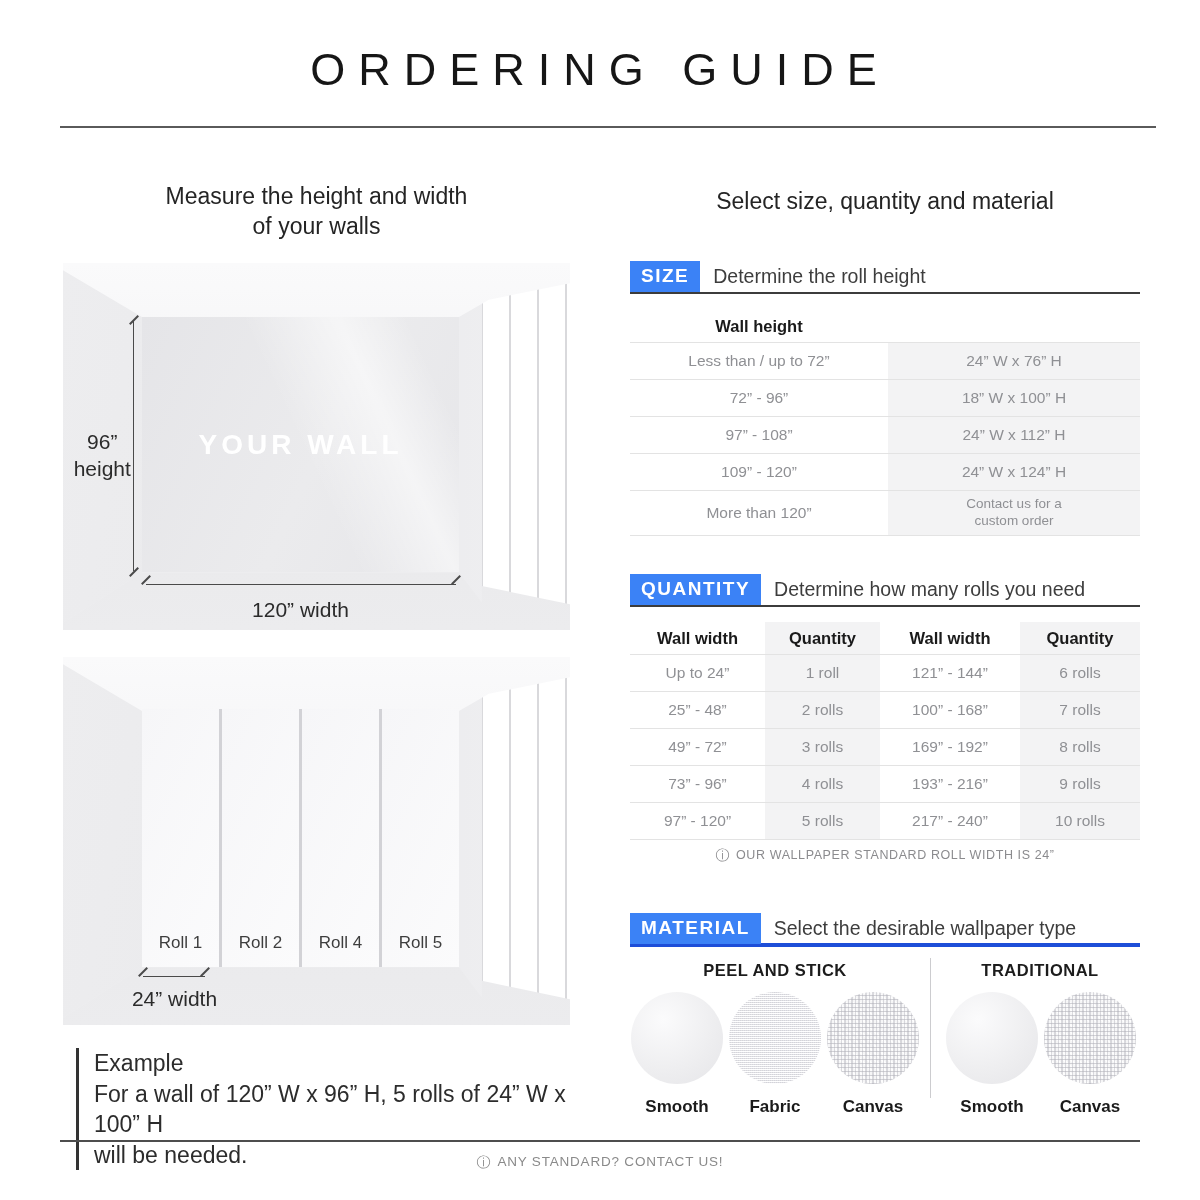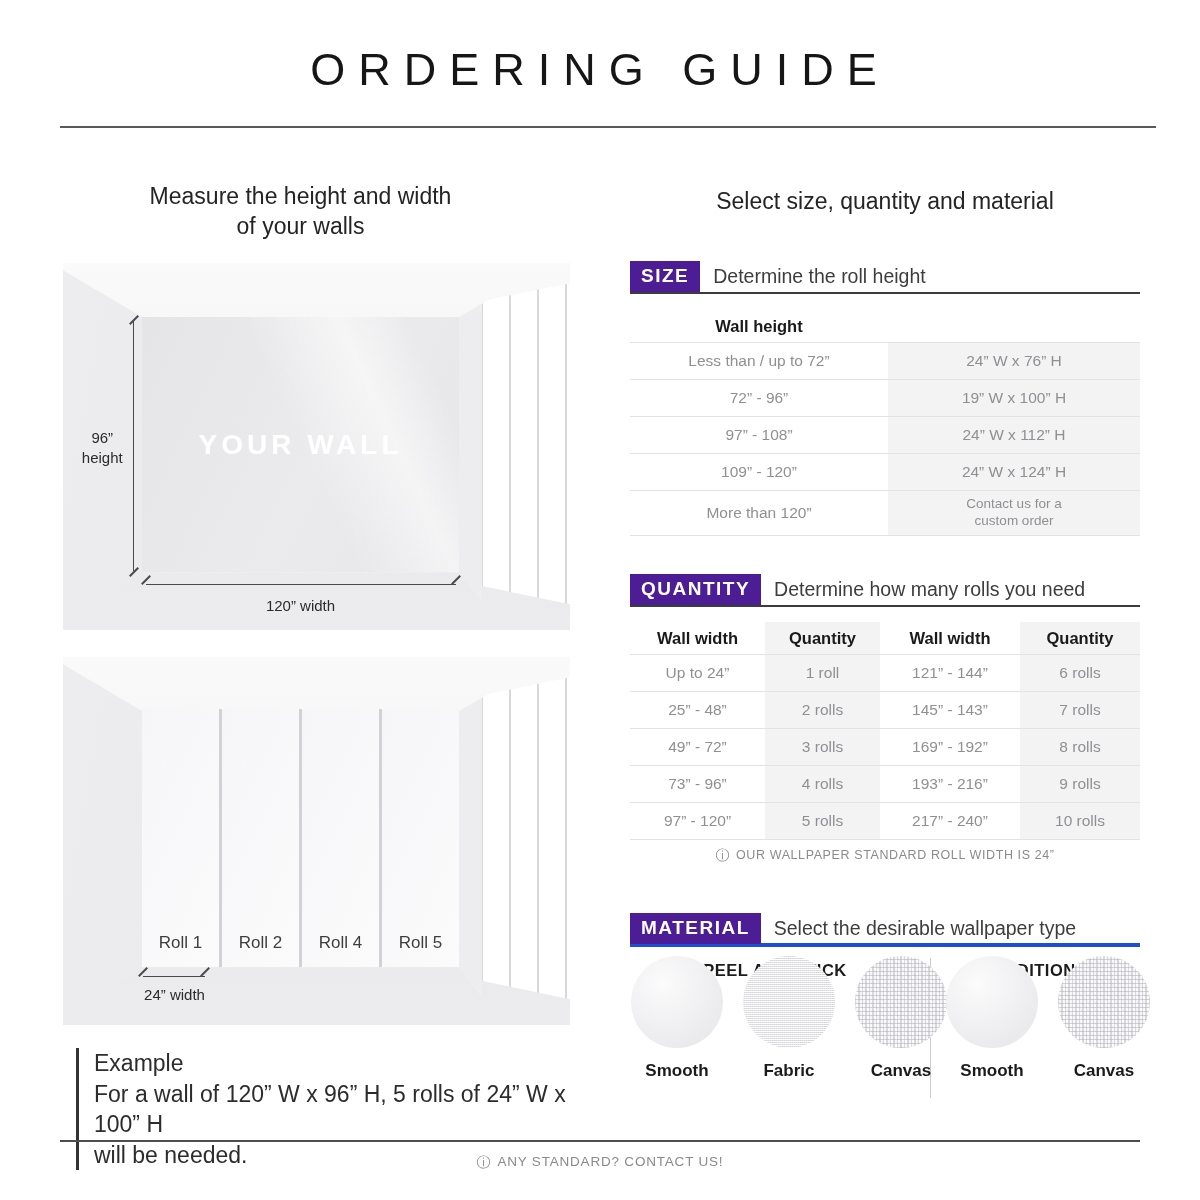--- a/index.html
+++ b/index.html
@@ -8,21 +8,21 @@
   .page { position:relative; width:1200px; height:1200px; background:#fff; overflow:hidden; margin:0 auto;border-radius:19px; }
   .pre { white-space:pre-line; }
 
   
   .title { position:absolute; top:44px; left:0; width:100%; text-align:center;
            font-size:45px; font-weight:400; letter-spacing:13px; color:#161616; }
   .top-rule { position:absolute; top:126px; left:60px; width:1096px; height:2px; background:#5a5a5a; }
 
   
   .col-heading { position:absolute; text-align:center; font-size:23px; color:#242424; line-height:1.32; }
-  .col-heading.left { top:181px; left:47px; width:507px; }
+  .col-heading.left { top:181px; left:63px; width:507px; }
   .col-heading.right { top:186px; left:630px; width:510px; }
 
   
   .room { position:absolute; left:63px; width:507px; background:#efeff1; overflow:hidden; }
   .room.r1 { top:263px; height:367px; }
   .room.r2 { top:657px; height:368px; }
   .r-window { position:absolute; inset:0; background:#ffffff;
       background-image:linear-gradient(90deg,#e6e6e9 0 6%,rgba(0,0,0,0) 6%),
         repeating-linear-gradient(90deg,#ffffff 0 26px,#d9d9dc 26px 28px);
       clip-path:polygon(82.6% 7%, 100% 2%, 100% 97%, 82.6% 92.5%); }
@@ -42,38 +42,38 @@
   .wall-text { position:absolute; left:15.6%; top:14.7%; width:62.5%; height:69.6%;
       display:flex; align-items:center; justify-content:center;
       font-size:28px; font-weight:700; letter-spacing:4px; color:#ffffff; z-index:3; }
 
   
   .dimv { position:absolute; width:1px; background:#4a4a4a; z-index:4; }
   .dimh { position:absolute; height:1px; background:#4a4a4a; z-index:4; }
   .tick { position:absolute; width:12px; height:2px; background:#4a4a4a; transform:rotate(-45deg); }
   .dimv .t1 { top:-2px; left:-5px; } .dimv .t2 { bottom:-2px; left:-5px; }
   .dimh .t1 { left:-6px; top:-5px; } .dimh .t2 { right:-6px; top:-5px; }
-  .dim-label { position:absolute; color:#2b2b2b; font-size:15px; text-align:center; z-index:4; line-height:1.3; }
+  .dim-label { position:absolute; color:#2b2b2b; font-size:21px; text-align:center; z-index:4; line-height:1.3; }
 
   
   .panels { position:absolute; left:15.6%; top:14%; width:62.5%; height:70.3%;
       display:flex; gap:3px; background:#d2d2d6; z-index:2; }
   .panel { position:relative; flex:1; background:linear-gradient(115deg,#f6f6f8,#fbfbfc); }
   .panel-label { position:absolute; bottom:14px; left:0; width:100%; text-align:center;
       color:#3e3e3e; font-size:17px; }
 
   
   .example { position:absolute; left:76px; top:1048px; width:510px;
       border-left:3px solid #333; padding-left:15px;
       font-size:23px; color:#2c2c2c; line-height:1.33; }
 
   
   .section-head { position:absolute; left:630px; width:510px; height:31px;
       display:flex; align-items:center; }
-  .section-head .tag { background:#4c1d95; color:#fff; font-size:19px; font-weight:700;
+  .section-head .tag { background:#3b82f6; color:#fff; font-size:19px; font-weight:700;
       letter-spacing:1.5px; padding:4px 11px 5px; }
   .section-head .sub { font-size:19.5px; color:#3d3d3d; margin-left:13px; }
   .section-head.dark-rule { border-bottom:2px solid #3c3c3c; height:33px; }
   .section-head.lite-rule { border-bottom:4px solid #1d4ed8; height:33px; }
   .sh-size { top:261px; } .sh-qty { top:574px; } .sh-mat { top:914px; }
 
   
   .tbl { position:absolute; left:630px; width:510px; }
   .size-tbl { top:310px; } .qty-tbl { top:622px; }
   .trow { display:grid; align-items:stretch; }
@@ -91,21 +91,21 @@
 
   .note { position:absolute; left:630px; top:847px; width:510px; text-align:center;
       font-size:12.5px; letter-spacing:.6px; color:#8b8b8e; }
   .note .ico, .footer-text .ico { font-size:14px; margin-right:6px; vertical-align:-1px; }
 
   
   .mat-group-name { position:absolute; top:961px; font-size:16.5px; font-weight:700;
       letter-spacing:.5px; color:#1c1c1c; text-align:center; }
   .mg1 { left:630px; width:290px; } .mg2 { left:940px; width:200px; }
   .mat-divider { position:absolute; left:930px; top:958px; width:1px; height:140px; background:#cccccf; }
-  .swatch-row { position:absolute; top:956px; display:flex; gap:20px; }
+  .swatch-row { position:absolute; top:992px; display:flex; gap:6px; }
   .sr1 { left:631px; } .sr2 { left:946px; }
   .swatch { width:92px; text-align:center; }
   .circ { width:92px; height:92px; border-radius:50%; }
   .circ.smooth { background:radial-gradient(circle at 35% 30%, #fbfbfc, #ededef 62%, #e5e5e8 100%); }
   .circ.fabric { background-color:#f2f2f3;
       background-image:repeating-linear-gradient(0deg, rgba(255,255,255,.95) 0 1px, rgba(205,205,211,.6) 1px 2px),
                        repeating-linear-gradient(90deg, rgba(255,255,255,.95) 0 1px, rgba(210,210,216,.6) 1px 2px); }
   .circ.canvas { background-color:#f6f6f7;
       background-image:repeating-linear-gradient(0deg, rgba(175,175,183,.55) 0 1.5px, rgba(0,0,0,0) 1.5px 4px),
                        repeating-linear-gradient(90deg, rgba(185,185,193,.5) 0 1.5px, rgba(0,0,0,0) 1.5px 3.5px),
@@ -195,21 +195,21 @@
   <div class="tbl size-tbl">
     <div class="trow head">
       <div class="cell">Wall height</div>
     </div>
     <div class="trow body">
       <div class="cell">Less than / up to 72”</div>
       <div class="cell alt">24” W x 76” H</div>
     </div>
     <div class="trow body">
       <div class="cell">72” - 96”</div>
-      <div class="cell alt">19” W x 100” H</div>
+      <div class="cell alt">18” W x 100” H</div>
     </div>
     <div class="trow body">
       <div class="cell">97” - 108”</div>
       <div class="cell alt">24” W x 112” H</div>
     </div>
     <div class="trow body">
       <div class="cell">109” - 120”</div>
       <div class="cell alt">24” W x 124” H</div>
     </div>
     <div class="trow body tall">
@@ -233,21 +233,21 @@
     </div>
     <div class="trow body">
       <div class="cell small-cap">Up to 24”</div>
       <div class="cell alt">1 roll</div>
       <div class="cell">121” - 144”</div>
       <div class="cell alt">6 rolls</div>
     </div>
     <div class="trow body">
       <div class="cell">25” - 48”</div>
       <div class="cell alt">2 rolls</div>
-      <div class="cell">145” - 143”</div>
+      <div class="cell">100” - 168”</div>
       <div class="cell alt">7 rolls</div>
     </div>
     <div class="trow body">
       <div class="cell">49” - 72”</div>
       <div class="cell alt">3 rolls</div>
       <div class="cell">169” - 192”</div>
       <div class="cell alt">8 rolls</div>
     </div>
     <div class="trow body">
       <div class="cell">73” - 96”</div>

